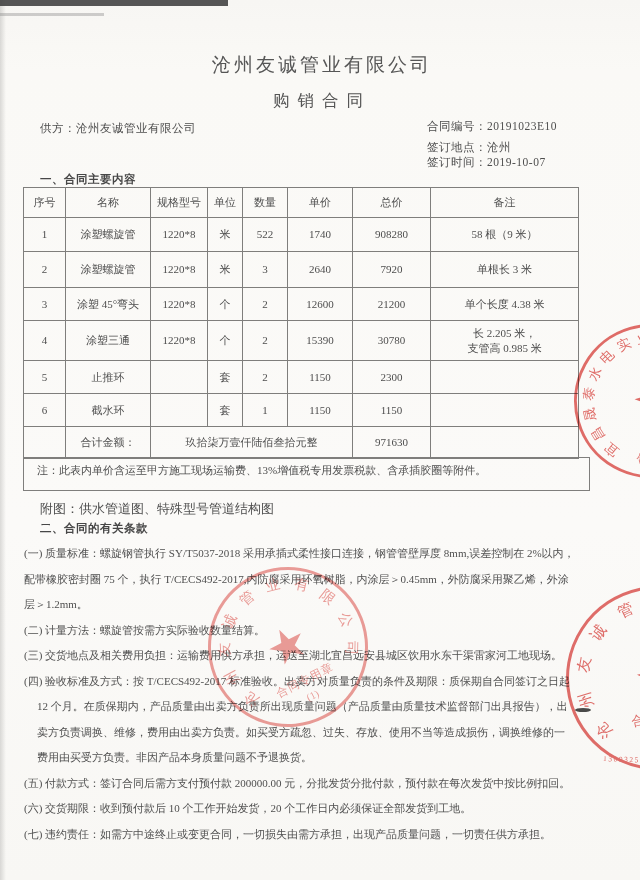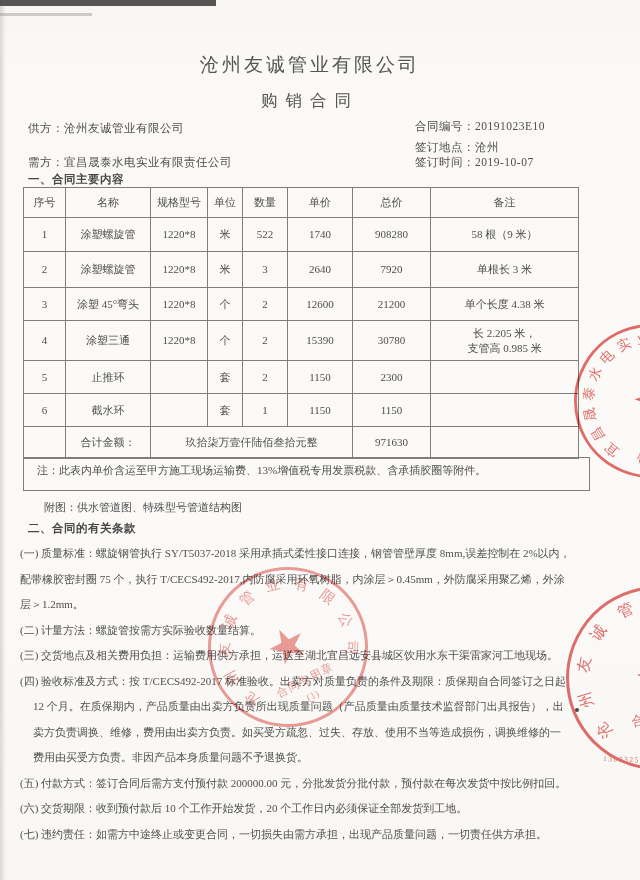--- a/index.html
+++ b/index.html
@@ -5,21 +5,21 @@
   html,body{margin:0;padding:0;}
   body{width:640px;height:880px;overflow:hidden;background:#e8e6e2;}
   .page{
     position:relative;width:640px;height:880px;overflow:hidden;
     background:linear-gradient(180deg,#f7f6f3 0%,#faf9f6 8%,#fbfaf8 60%,#f8f7f4 100%);
     font-family:"Liberation Serif","DejaVu Serif",serif;
     color:#4b4b4b;
   }
   .page::before{content:"";position:absolute;left:0;top:0;bottom:0;width:6px;
     background:linear-gradient(90deg,rgba(120,120,118,.25),rgba(120,120,118,0));pointer-events:none;}
-  .abs{position:absolute;}
+  .abs{position:absolute;padding-left:12px;}
   .artifact1{left:0;top:0;width:216px;height:6px;background:#3f3f3f;opacity:.88;}
   .artifact2{left:0;top:13px;width:92px;height:3px;background:#8a8a8a;opacity:.4;}
   .speck{left:575px;top:708px;width:4px;height:4px;border-radius:50%;background:#1d1d1d;opacity:.8;}
   .company-title{left:0;top:52px;width:620px;text-align:center;font-size:19px;letter-spacing:3px;color:#565656;}
   .doc-title{left:0;top:90px;width:620px;text-align:center;font-size:16.5px;letter-spacing:8px;color:#555;}
   .meta{font-size:11.5px;color:#4e4e4e;letter-spacing:.5px;white-space:nowrap;}
   .m-supplier{left:28px;top:121px;}
   .m-contract{left:415px;top:119px;}
   .m-place{left:415px;top:140px;}
   .m-buyer{left:28px;top:155px;}
@@ -32,22 +32,22 @@
   table.items td,table.items th{border:1px solid #7f7e7c;text-align:center;vertical-align:middle;
     font-weight:normal;padding:1px 2px;overflow:hidden;white-space:pre-line;line-height:1.35;}
   table.items thead tr{height:30px;}
   table.items tbody tr{height:33px;}
   table.items tbody tr:nth-child(1){height:34px;}
   table.items tbody tr:nth-child(2){height:36px;}
   table.items tbody tr:nth-child(4){height:40px;}
   table.items tbody tr:nth-child(7){height:32px;}
   .note-box{left:23px;top:457px;width:539px;height:22px;border:1px solid #7f7e7c;
     font-size:11px;color:#4e4e4e;padding:5px 13px;white-space:nowrap;}
-  .attachment{left:28px;top:500px;font-size:11px;color:#4e4e4e;white-space:nowrap;margin-left:16px;}
-  .clauses{left:20px;top:541px;width:600px;font-size:11px;color:#4f4f4f;}
+  .attachment{left:28px;top:500px;font-size:13px;color:#4e4e4e;white-space:nowrap;}
+  .clauses{left:12px;top:541px;width:600px;font-size:11px;color:#4f4f4f;}
   .clause .line{height:25.5px;line-height:25.5px;white-space:nowrap;}
   .clause:nth-child(4) .line:not(:first-child){padding-left:13px;}
   
   .stamp{position:absolute;border-radius:50%;mix-blend-mode:multiply;z-index:6;pointer-events:none;}
   .stamp .arc-ch{position:absolute;left:50%;top:50%;width:18px;height:18px;margin:-9px;
     text-align:center;line-height:18px;}
   .stamp .seal-star{position:absolute;left:50%;top:50%;transform:translate(-50%,-54%);}
   .stamp .seal-label{position:absolute;left:0;right:0;text-align:center;letter-spacing:1px;}
   .stamp .seal-sub{position:absolute;left:0;right:0;text-align:center;}
   .stamp .seal-serial{position:absolute;letter-spacing:1.5px;}
@@ -78,21 +78,20 @@
   <div class="abs artifact1"></div>
   <div class="abs artifact2"></div>
   <div class="abs speck"></div>
 
   <div class="abs company-title">沧州友诚管业有限公司</div>
   <div class="abs meta m-supplier">供方：沧州友诚管业有限公司</div>
 
   <div class="abs doc-title">购销合同</div>
   <div class="abs meta m-contract">合同编号：20191023E10</div>
   <div class="abs meta m-place">签订地点：沧州</div>
-  <div class="abs meta m-buyer">需方：宜昌晟泰水电实业有限责任公司</div>
   <div class="abs meta m-date">签订时间：2019-10-07</div>
 
   <div class="abs sec-heading h1">一、合同主要内容</div>
 
   <table class="abs items">
     <colgroup>
       <col style="width:42px">
         <col style="width:85px">
         <col style="width:57px">
         <col style="width:35px">

